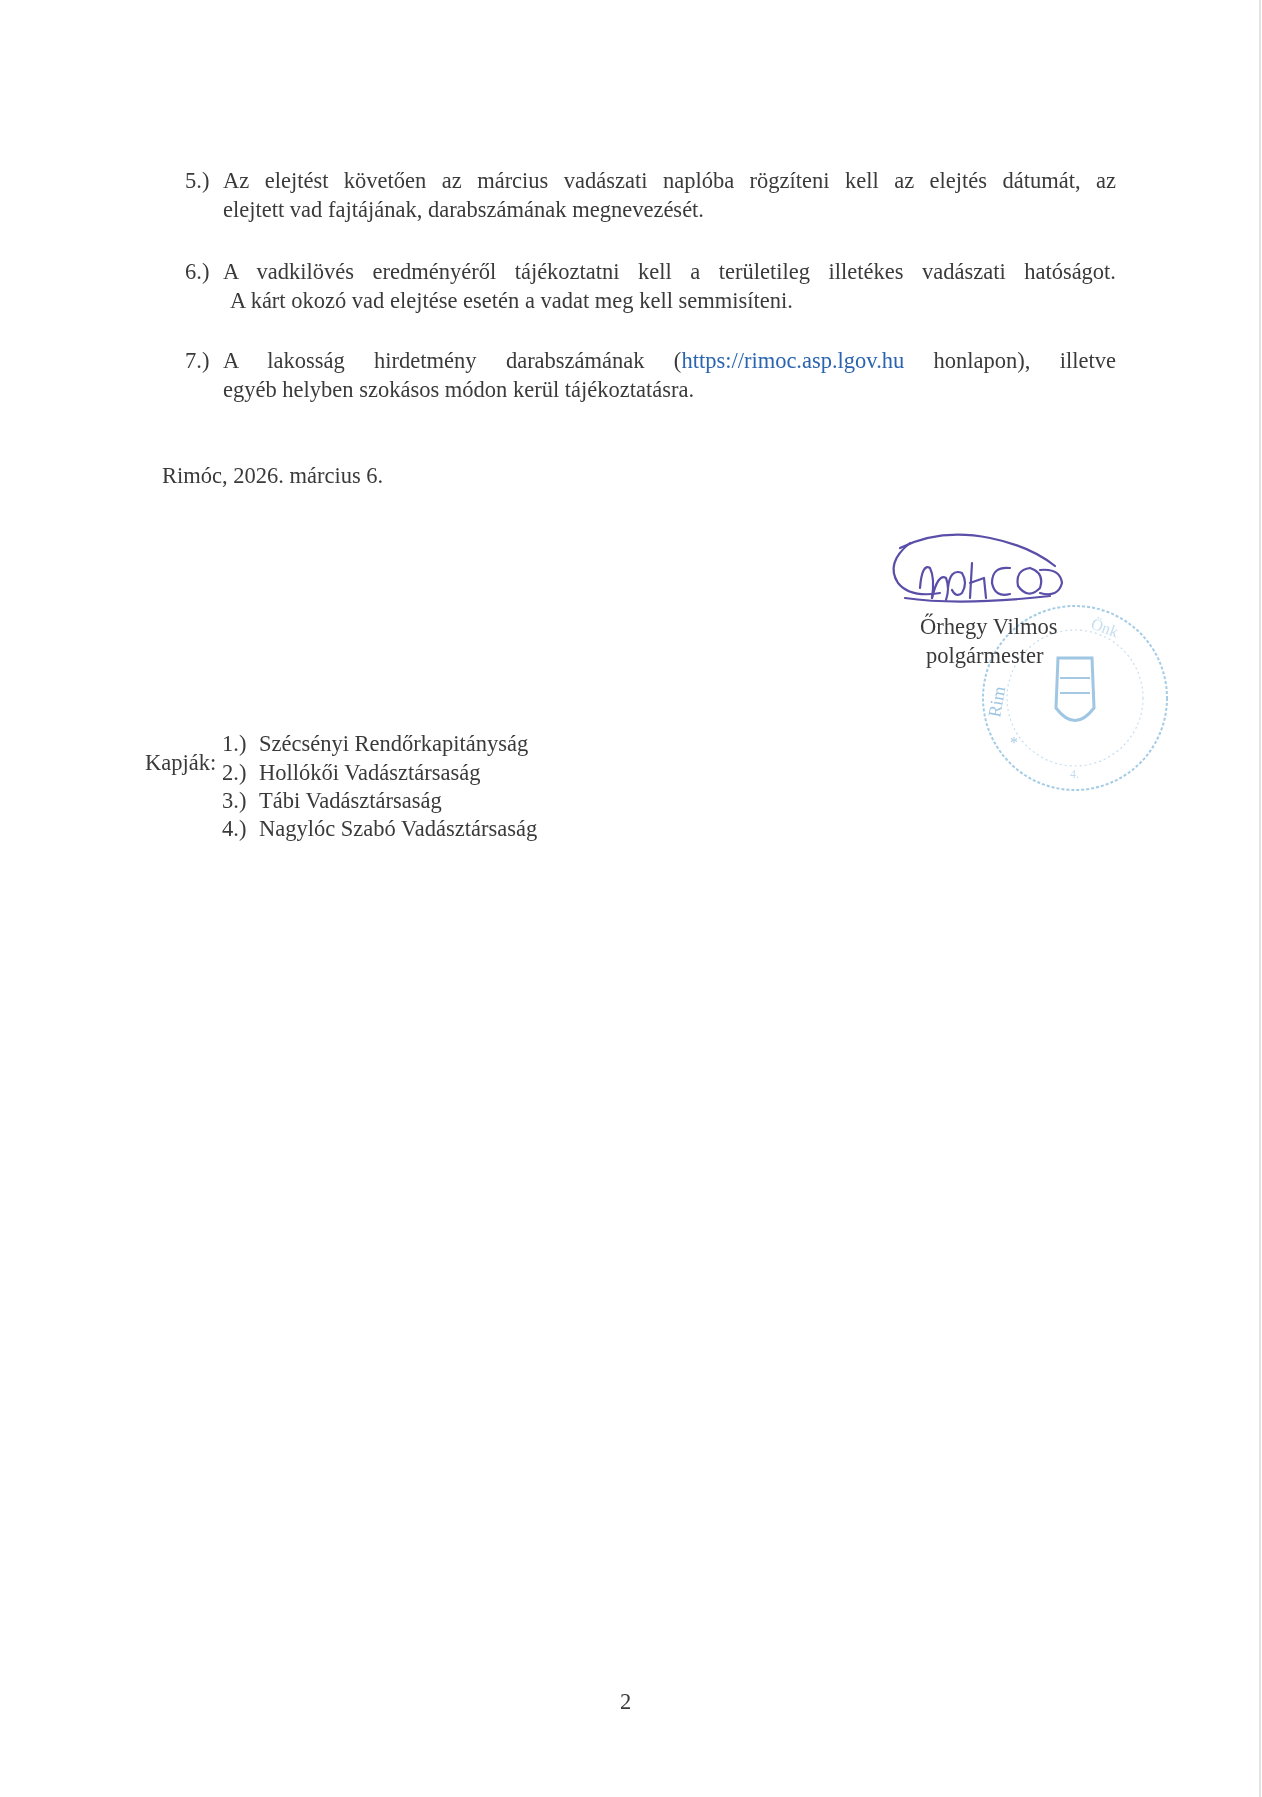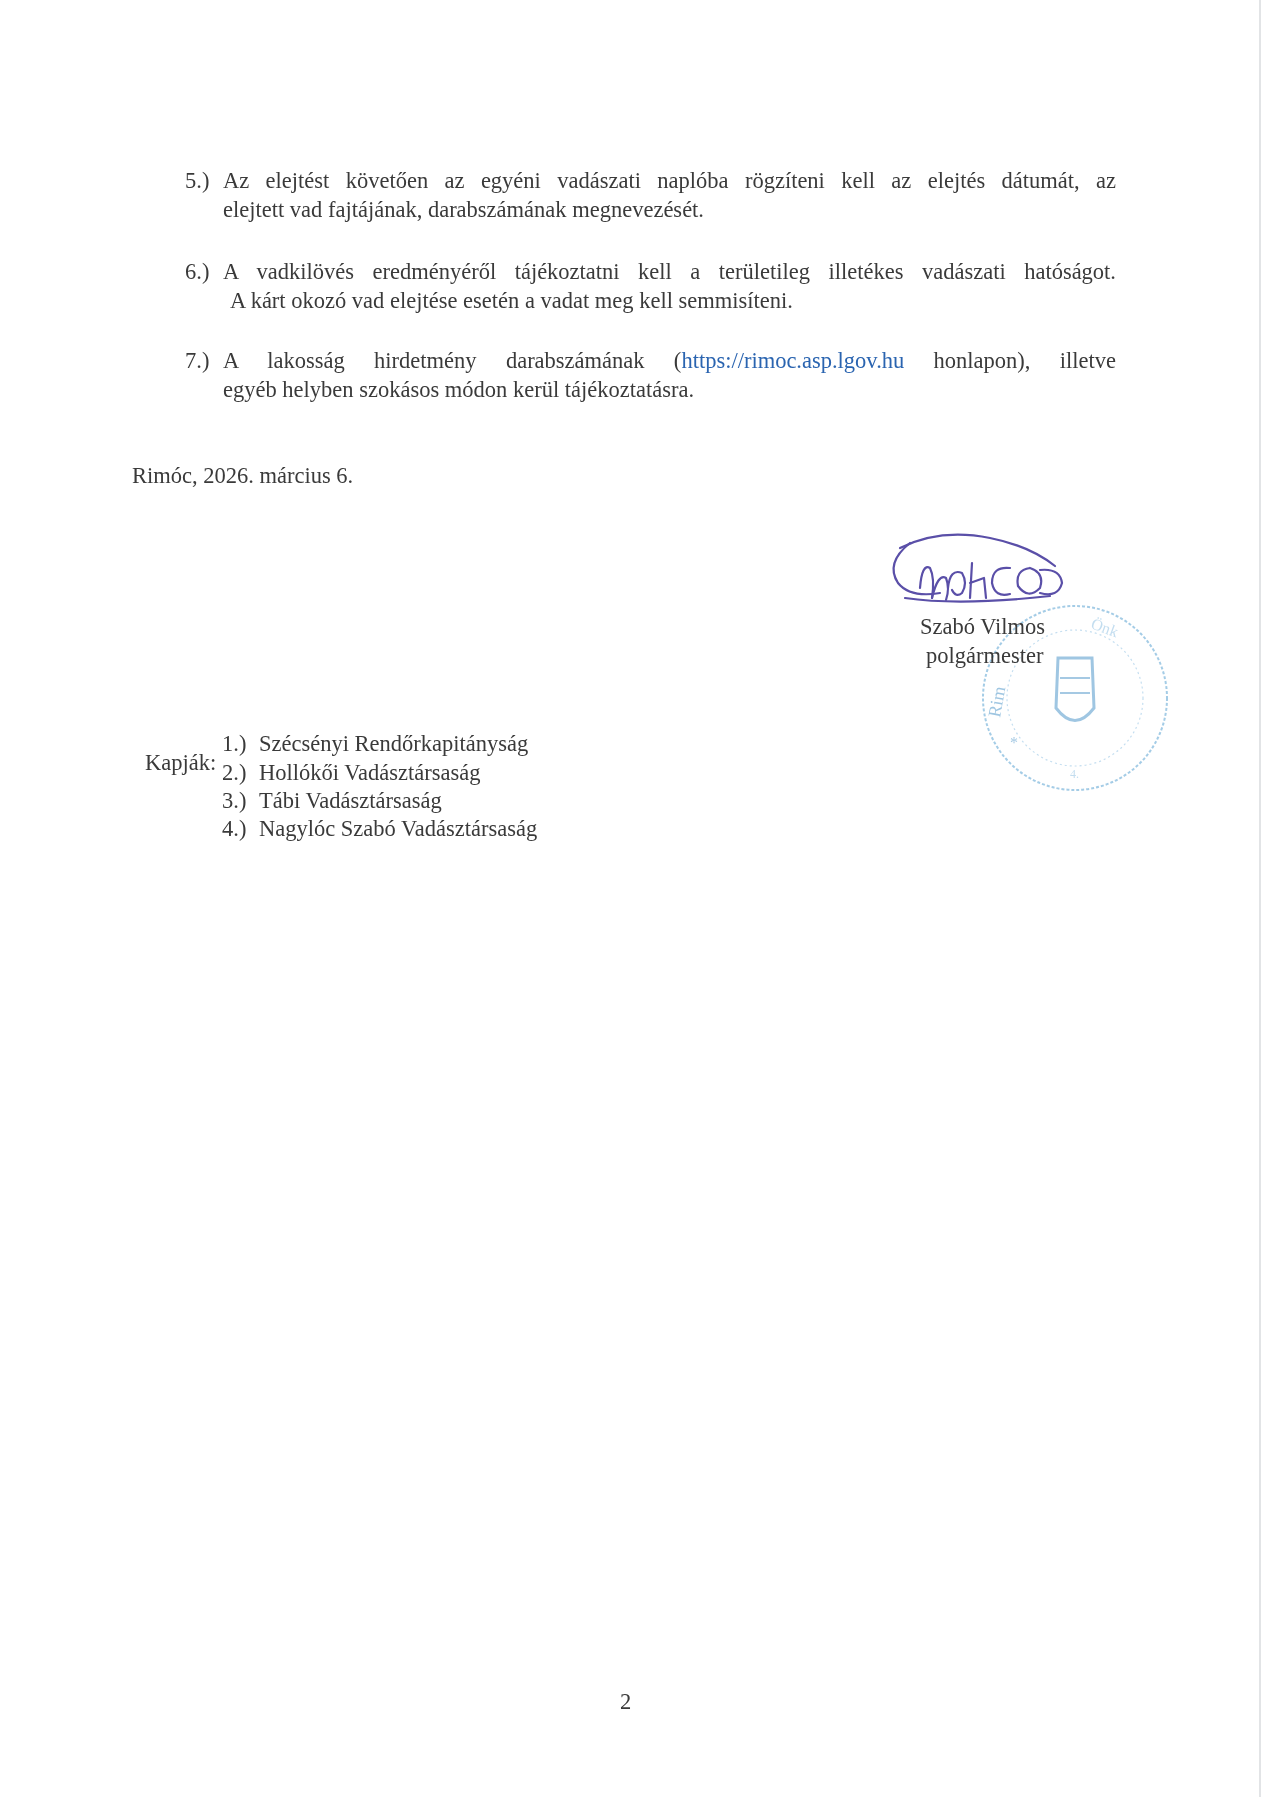--- a/index.html
+++ b/index.html
@@ -14,37 +14,37 @@
   .sig { position: absolute; left: 880px; top: 528px; width: 200px; height: 100px; }
   .stamp { position: absolute; left: 970px; top: 598px; width: 210px; height: 210px; }
 </style>
 </head>
 <body>
 
 <div class="page-edge"></div>
 
 <div>
   <span class="txt" style="left:185px; top:166px;">5.)</span>
-  <span class="txt justify" style="left:223px; top:166px; width:893px;">Az elejtést követően az egyéni vadászati naplóba rögzíteni kell az elejtés dátumát, az</span>
+  <span class="txt justify" style="left:223px; top:166px; width:893px;">Az elejtést követően az március vadászati naplóba rögzíteni kell az elejtés dátumát, az</span>
   <span class="txt" style="left:223px; top:195px;">elejtett vad fajtájának, darabszámának megnevezését.</span>
 </div>
 
 <div>
   <span class="txt" style="left:185px; top:257px;">6.)</span>
   <span class="txt justify" style="left:223px; top:257px; width:893px;">A vadkilövés eredményéről tájékoztatni kell a területileg illetékes vadászati hatóságot.</span>
   <span class="txt" style="left:230px; top:286px;">A kárt okozó vad elejtése esetén a vadat meg kell semmisíteni.</span>
 </div>
 
 <div>
   <span class="txt" style="left:185px; top:346px;">7.)</span>
   <span class="txt justify" style="left:223px; top:346px; width:893px; word-spacing:3px;"><span>A lakosság hirdetmény darabszámának (</span><a class="link">https://rimoc.asp.lgov.hu</a><span> honlapon), illetve</span></span>
   <span class="txt" style="left:223px; top:375px;">egyéb helyben szokásos módon kerül tájékoztatásra.</span>
 </div>
 
-<span class="txt" style="left:132px; top:461px;text-align:right;">Rimóc, 2026. március 6.</span>
+<span class="txt" style="left:162px; top:461px;text-align:right;">Rimóc, 2026. március 6.</span>
 
 <svg class="stamp" viewBox="0 0 210 210">
   <circle cx="105" cy="100" r="92" fill="none" stroke="#8dbfe0" stroke-width="2" stroke-dasharray="3 2" opacity="0.8"></circle>
   <circle cx="105" cy="100" r="68" fill="none" stroke="#9cc8e6" stroke-width="1.2" stroke-dasharray="2 3" opacity="0.6"></circle>
   <path d="M88 60 L122 60 L124 110 Q105 135 86 110 Z" fill="none" stroke="#7fb3d8" stroke-width="3" opacity="0.75"></path>
   <line x1="90" y1="80" x2="120" y2="80" stroke="#7fb3d8" stroke-width="2" opacity="0.7"></line>
   <line x1="90" y1="95" x2="120" y2="95" stroke="#7fb3d8" stroke-width="2" opacity="0.7"></line>
   <text x="30" y="120" font-size="18" fill="#7fb3d8" opacity="0.75" transform="rotate(-80 30 120)">Rim</text>
   <text x="120" y="30" font-size="16" fill="#9cc8e6" opacity="0.6" transform="rotate(20 120 30)">Önk</text>
   <text x="40" y="150" font-size="16" fill="#7fb3d8" opacity="0.7">*</text>
@@ -59,21 +59,21 @@
     <path d="M52 70 Q58 45 66 50 Q70 60 66 72"></path>
     <path d="M68 60 Q70 40 82 45 Q88 55 82 65 Q76 70 72 62"></path>
     <path d="M90 70 L92 35 M90 55 L104 50 L106 70"></path>
     <path d="M130 40 Q112 38 112 55 Q115 70 130 66"></path>
     <path d="M150 40 Q135 42 138 58 Q148 72 160 60 Q165 45 150 40"></path>
     <path d="M160 42 Q180 40 182 55 Q178 70 160 65"></path>
     <path d="M25 70 Q80 78 170 68"></path>
   </g>
 </svg>
 
-<span class="txt" style="left:920px; top:612px;">Szabó Vilmos</span>
+<span class="txt" style="left:920px; top:612px;">Őrhegy Vilmos</span>
 <span class="txt" style="left:926px; top:641px;">polgármester</span>
 
 <span class="txt" style="left:145px; top:700px;margin-top:48px;">Kapják:</span>
 <div>
   <span class="txt" style="left:222px; top:729px;">1.)</span>
   <span class="txt" style="left:259px; top:729px;">Szécsényi Rendőrkapitányság</span>
   <span class="txt" style="left:222px; top:758px;">2.)</span>
   <span class="txt" style="left:259px; top:758px;">Hollókői Vadásztársaság</span>
   <span class="txt" style="left:222px; top:786px;">3.)</span>
   <span class="txt" style="left:259px; top:786px;">Tábi Vadásztársaság</span>

